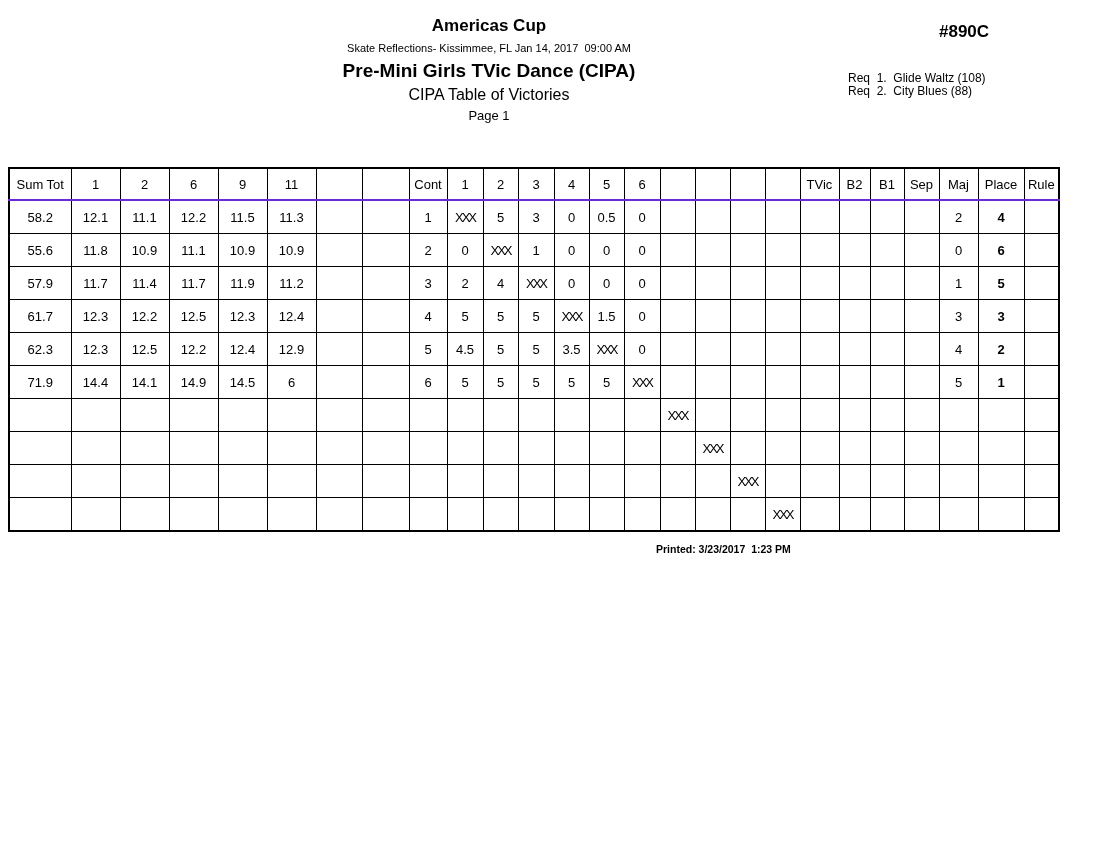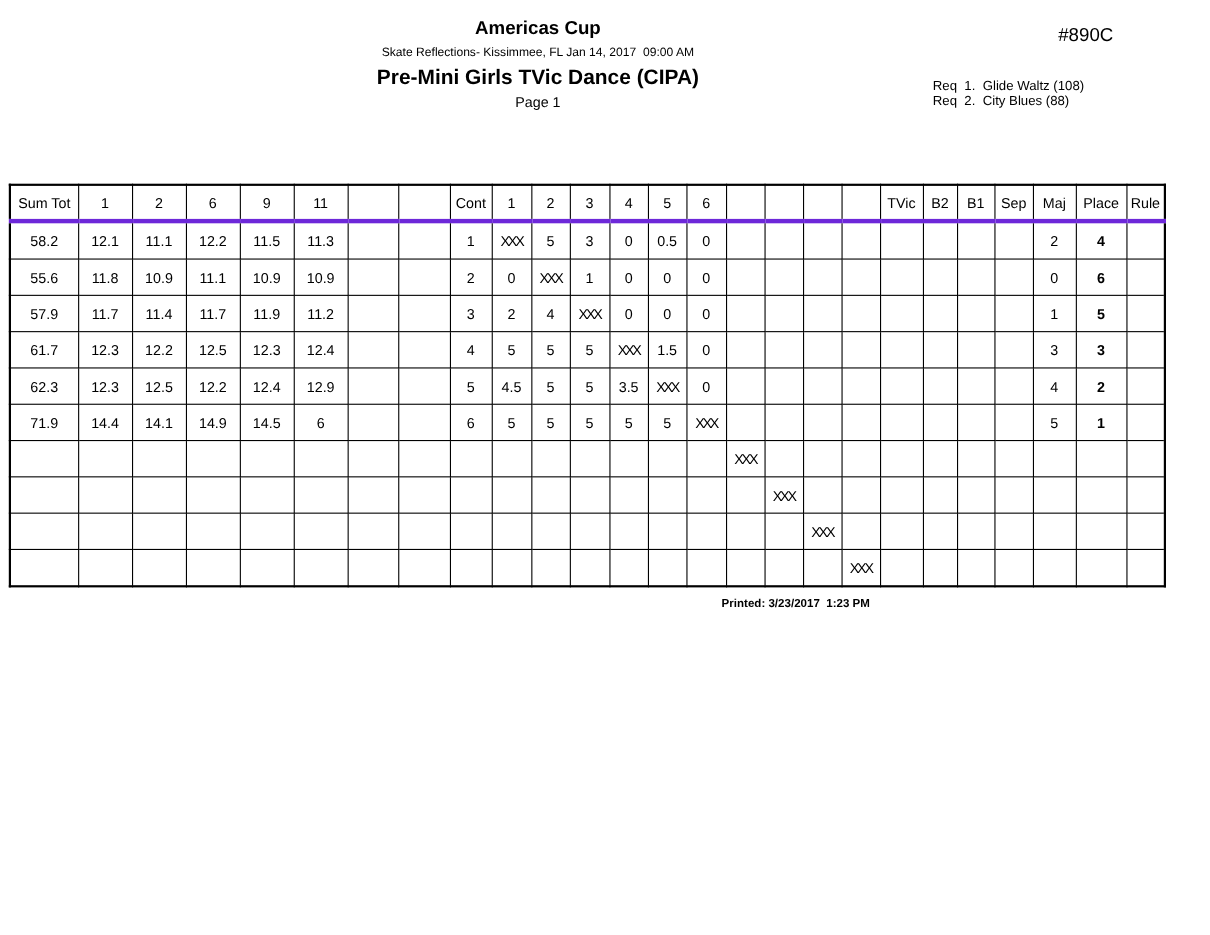--- a/index.html
+++ b/index.html
@@ -8,48 +8,49 @@
     font-family:"Liberation Sans", sans-serif;color:#000;
     -webkit-font-smoothing:none;
   }
   .pre{white-space:pre;}
   .title-block{position:absolute;top:16px;left:0;width:978px;text-align:center;}
   .t-event{font-size:17px;font-weight:bold;line-height:19px;margin-bottom:5px;}
   .t-venue{font-size:11px;line-height:17px;margin-bottom:3px;}
   .t-division{font-size:19px;font-weight:bold;line-height:22px;margin-bottom:3px;}
   .t-report{font-size:16px;line-height:19px;margin-bottom:4px;}
   .t-page{font-size:13px;line-height:15px;}
-  .event-no{position:absolute;top:22px;left:962px;font-size:17px;font-weight:normal;}
+  .event-no{position:absolute;top:22px;left:939px;font-size:17px;font-weight:bold;}
   .reqs{position:absolute;top:72px;left:848px;font-size:12px;line-height:13px;}
   table.tov{
     position:absolute;top:167px;left:8px;width:1050px;
     border-collapse:collapse;table-layout:fixed;
     border:2px solid #000;
   }
   table.tov th, table.tov td{
     border:1px solid #000;
     height:32px;padding:0 1px;
     font-size:13px;font-weight:normal;
     text-align:center;vertical-align:middle;
     overflow:hidden;
   }
-  table.tov thead th{border-bottom:4px solid #6d28d9;height:30px;}
+  table.tov thead th{border-bottom:2px solid #6d28d9;height:30px;}
   table.tov td:nth-child(25){font-weight:bold;}
   td.xxx{letter-spacing:-2px;font-size:12px;}
   .printed{position:absolute;top:543px;left:636px;font-size:10.5px;font-weight:bold;margin-left:20px;}
 </style>
 </head>
 <body>
 
 <div>
 
   <div class="title-block">
     <div class="t-event">Americas Cup</div>
     <div class="t-venue pre">Skate Reflections- Kissimmee, FL Jan 14, 2017  09:00 AM</div>
     <div class="t-division">Pre-Mini Girls TVic Dance (CIPA)</div>
+    <div class="t-report">CIPA Table of Victories</div>
     <div class="t-page">Page 1</div>
   </div>
 
   <div class="event-no">#890C</div>
 
   <div class="reqs">
     <div class="pre">Req  1.  Glide Waltz (108)</div>
     <div class="pre">Req  2.  City Blues (88)</div>
   </div>
 

